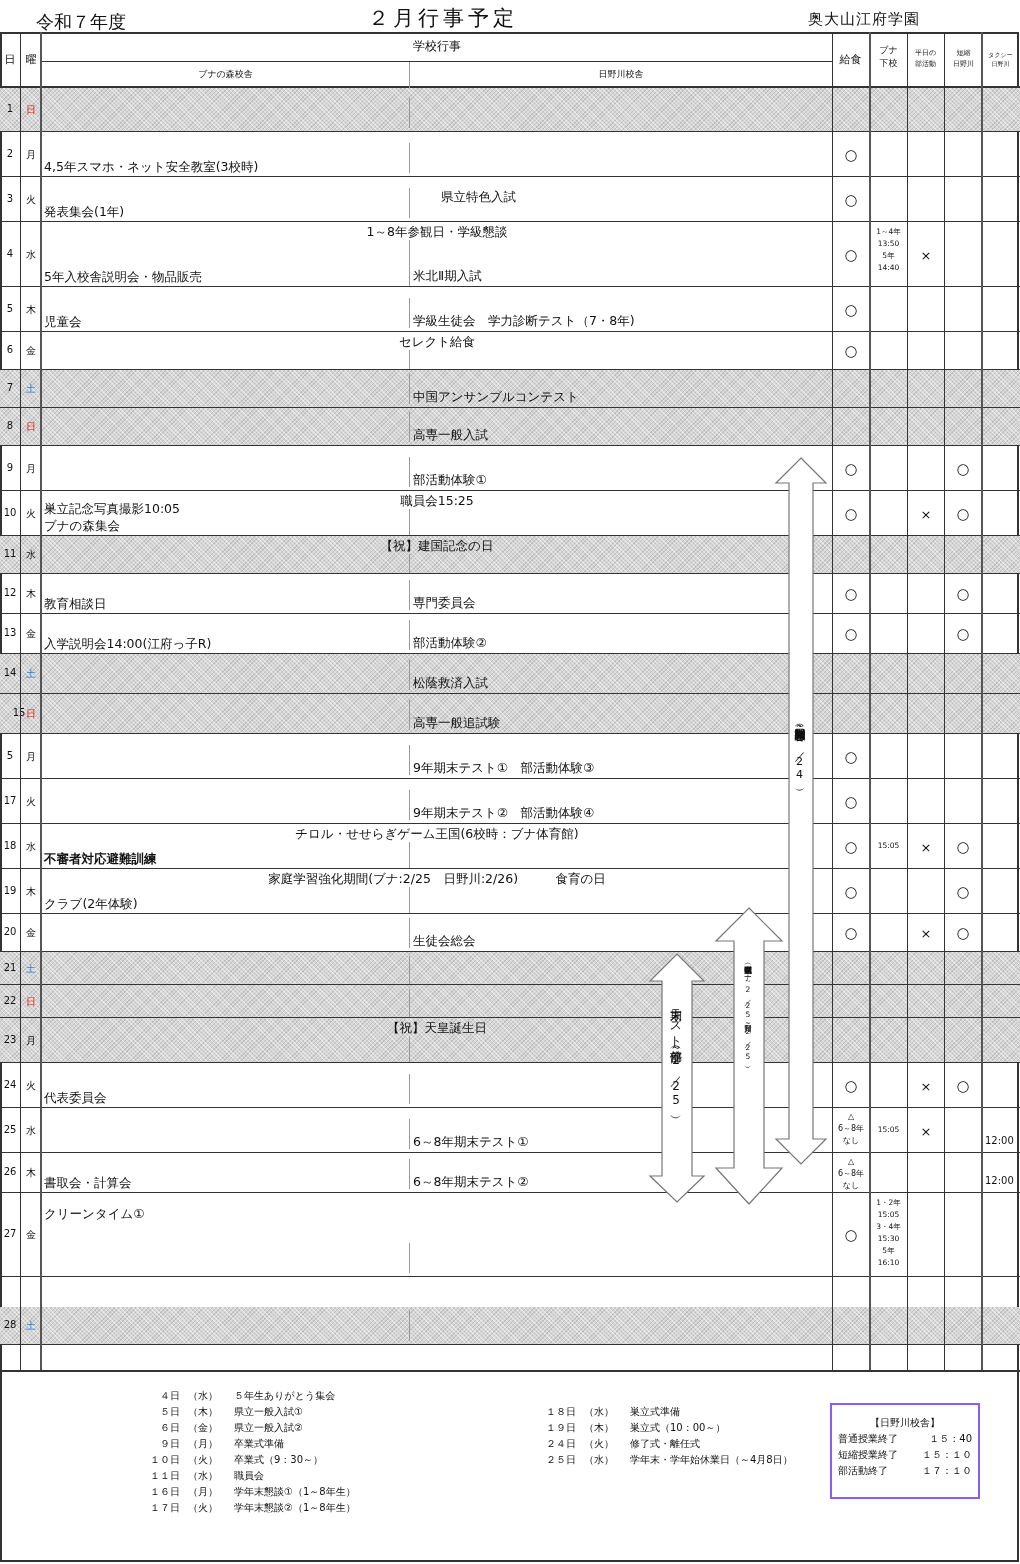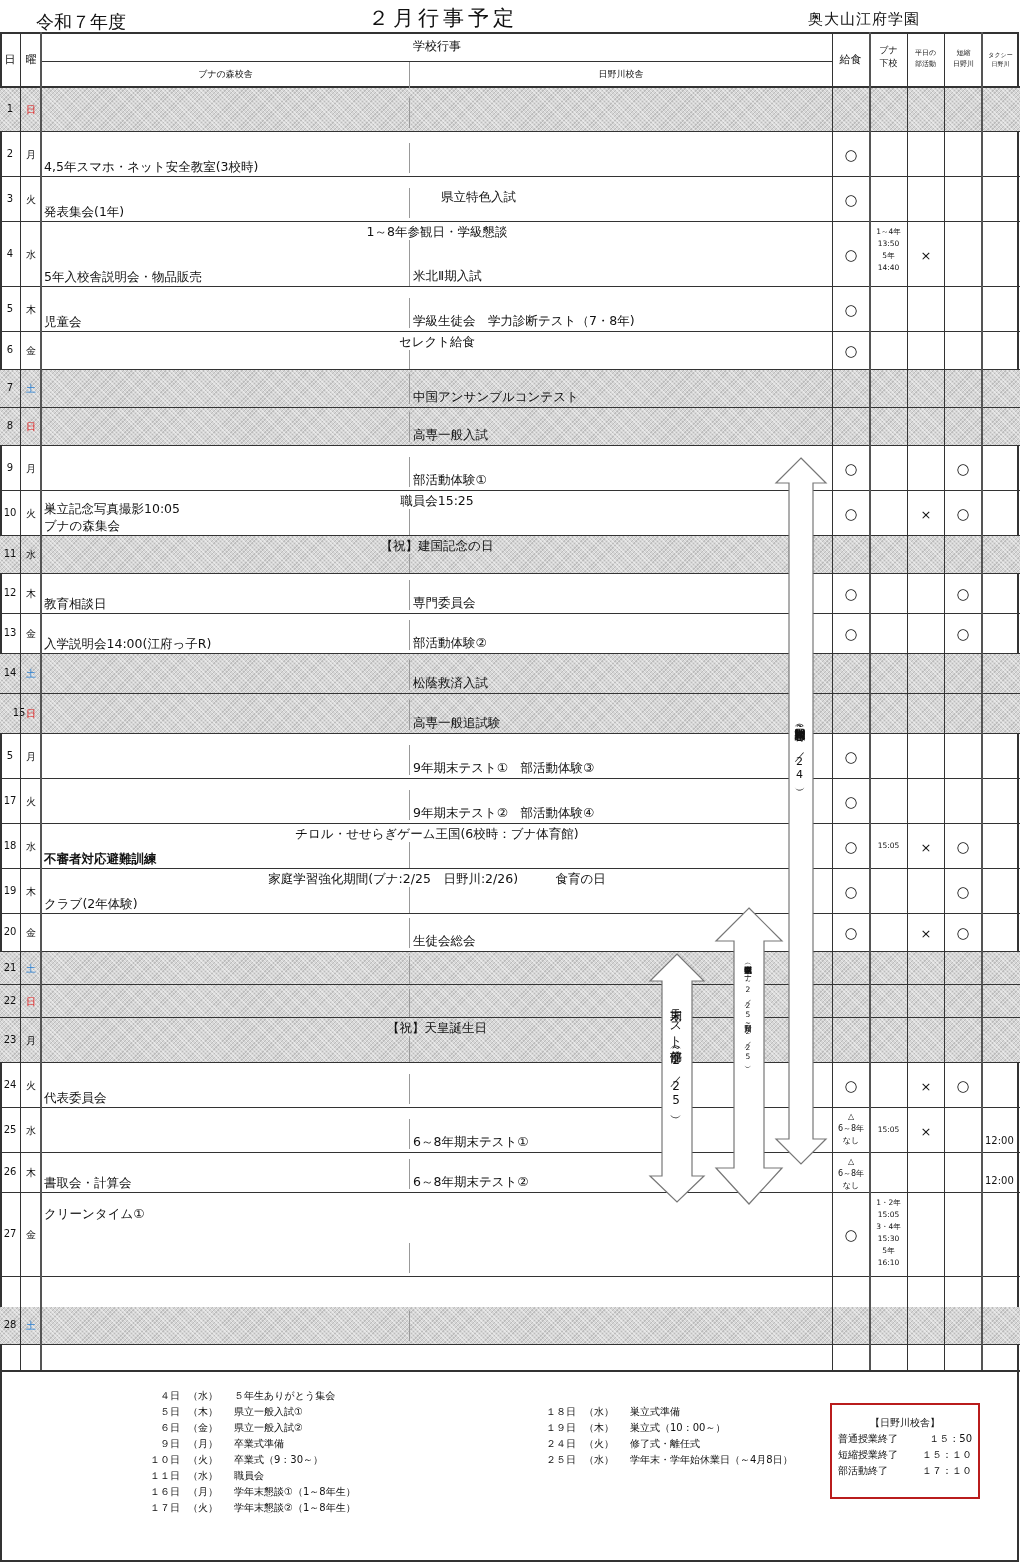--- a/index.html
+++ b/index.html
@@ -21,21 +21,21 @@
   .tiny{font-size:7px;}
   .ctr{text-align:center;}
   .mark{position:absolute;font-size:15px;text-align:center;}
   .x{font-size:13px;}
   .day{position:absolute;left:0;width:20px;text-align:center;font-size:10px;}
   .dow{position:absolute;left:22px;width:18px;text-align:center;font-size:10px;}
   .sun{color:#e01010;}
   .sat{color:#2a7fd1;}
   .vtext{position:absolute;writing-mode:vertical-rl;text-orientation:upright;font-size:11.5px;line-height:1;}
   .notes{font-size:10px;line-height:16px;}
-  .box{border:2px solid #b91c1c;box-sizing:border-box;}
+  .box{border:2px solid #8b5cf6;box-sizing:border-box;}
 </style>
 </head>
 <body>
 
 <div class="abs hdr-year">令和７年度</div>
 <div class="abs hdr-title">２月行事予定</div>
 <div class="abs hdr-school">奥大山江府学園</div>
 
 <div class="abs frame"></div>
 
@@ -414,21 +414,21 @@
       <span style="width: 46px;">（水）</span>
       <span style="">学年末・学年始休業日（～4月8日）</span>
     </div>
   </div>
 
 <div class="abs box notes" style="left:830px;top:1403px;width:150px;height:96px;padding:10px 6px;">
   <div class="ctr">【日野川校舎】</div>
   <div id="hino-items">
       <div style="display: flex; justify-content: space-between;">
         <span>普通授業終了</span>
-        <span>１５：50</span>
+        <span>１５：40</span>
       </div>
       <div style="display: flex; justify-content: space-between;">
         <span>短縮授業終了</span>
         <span>１５：１０</span>
       </div>
       <div style="display: flex; justify-content: space-between;">
         <span>部活動終了</span>
         <span>１７：１０</span>
       </div>
     </div>

